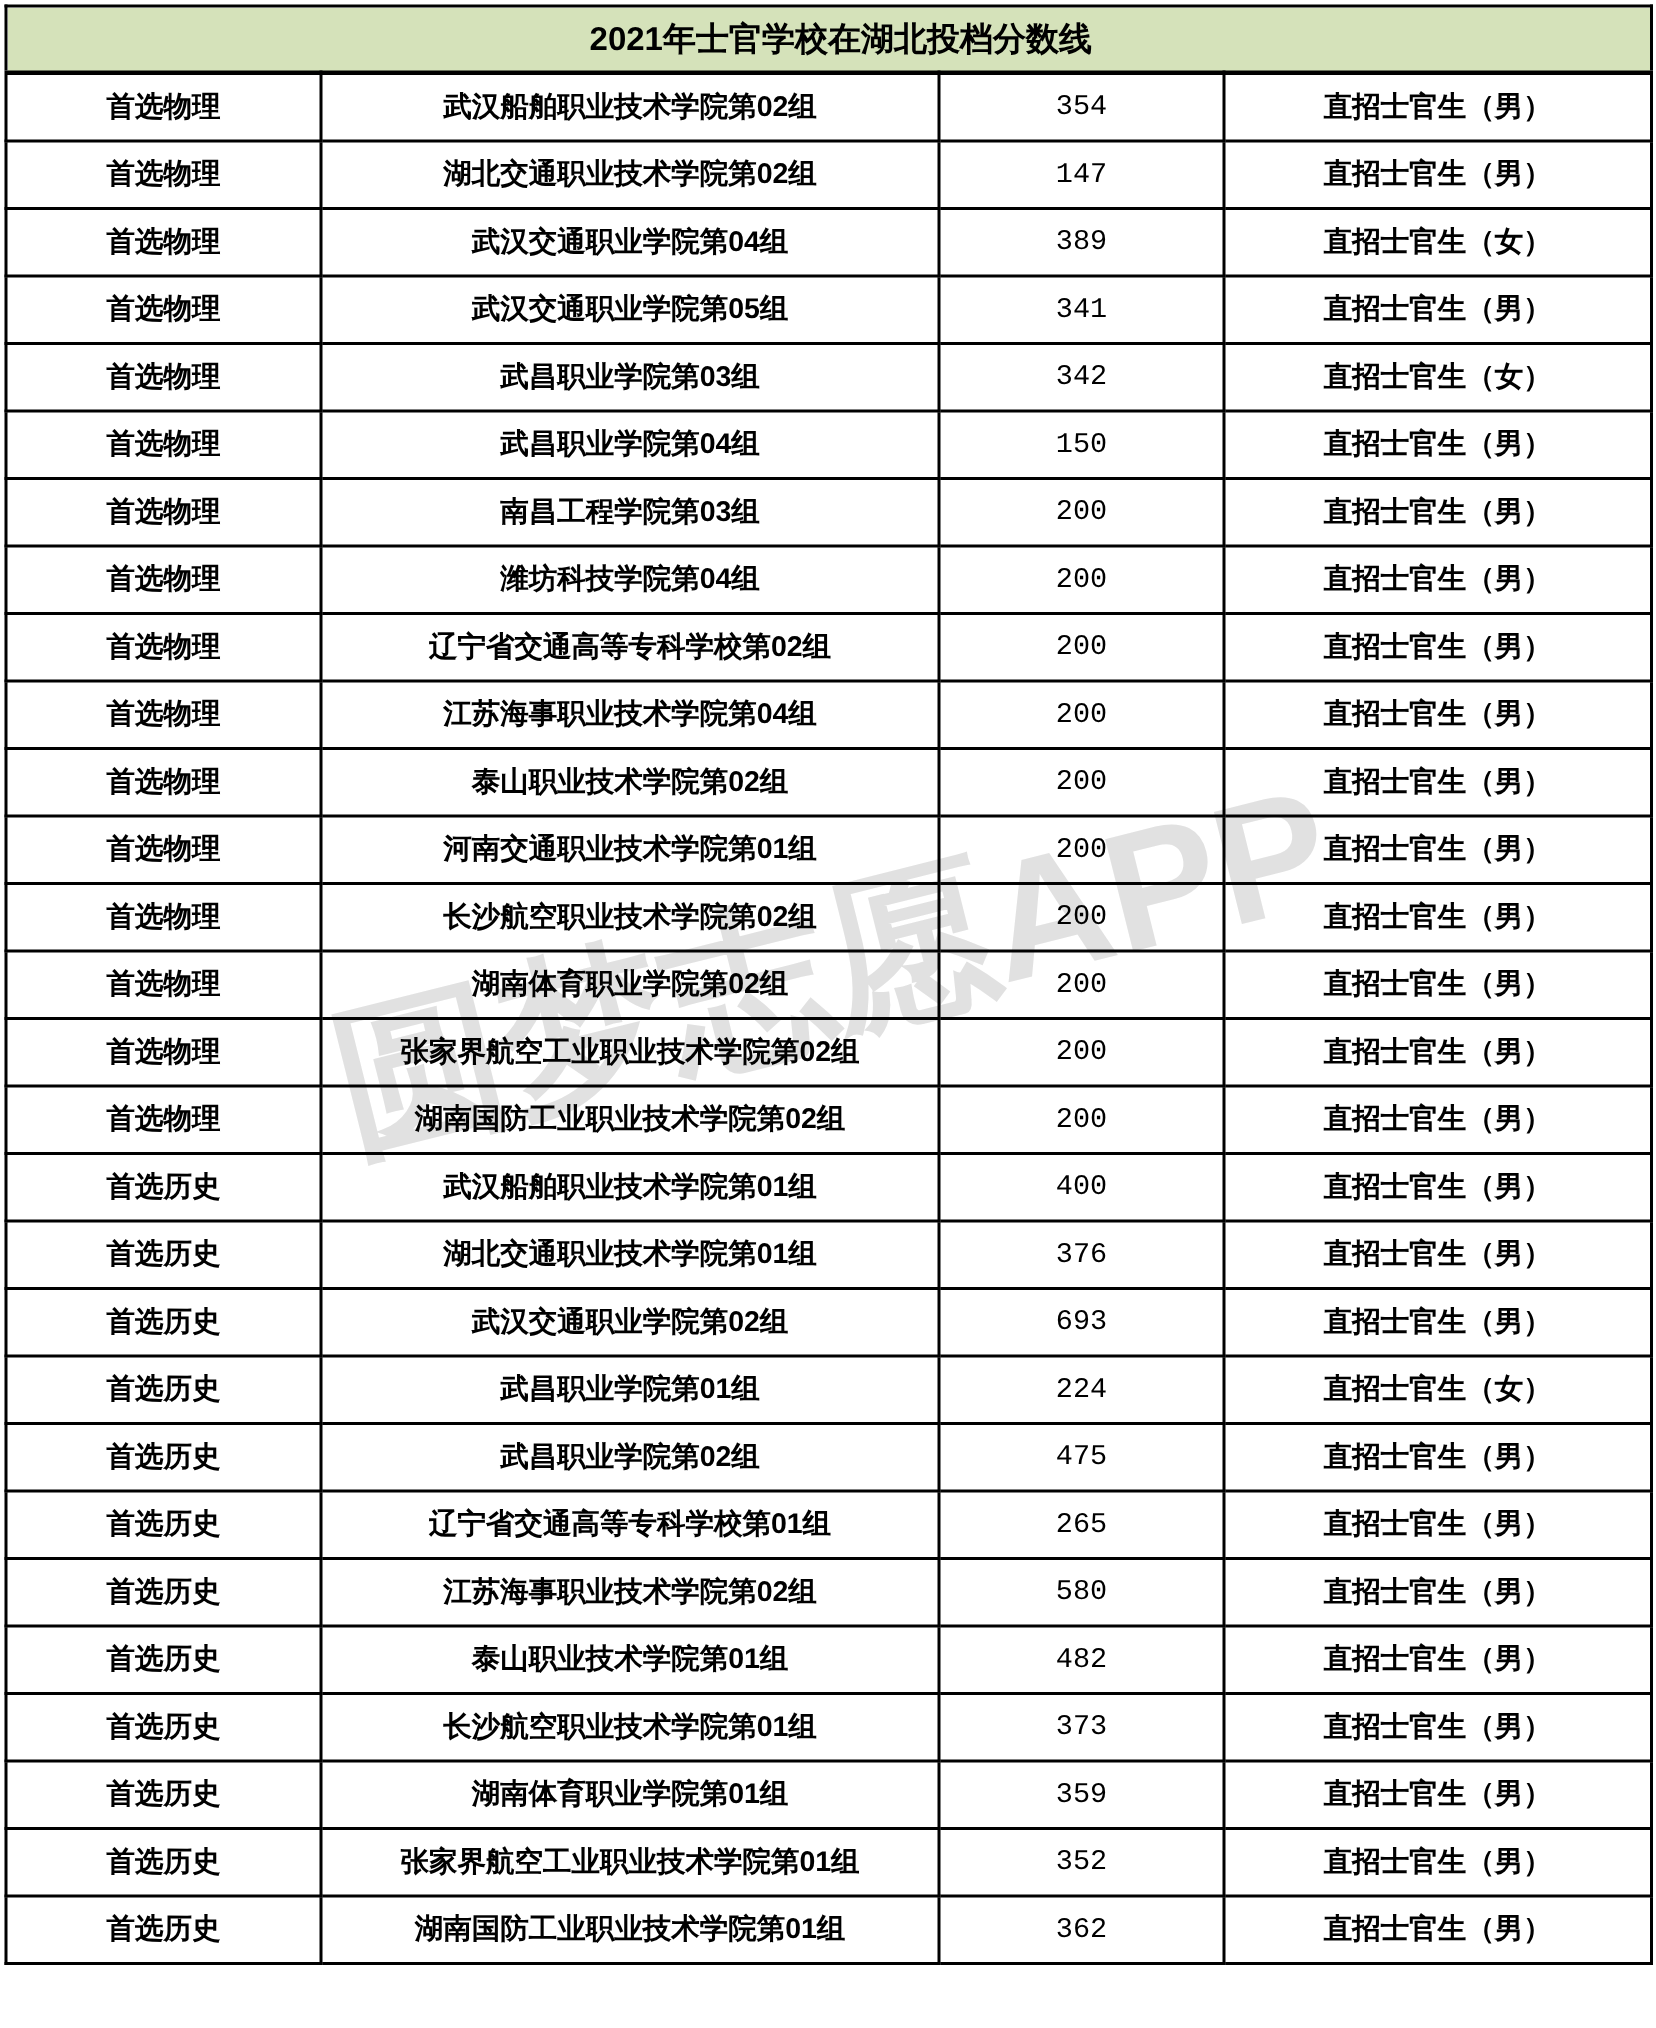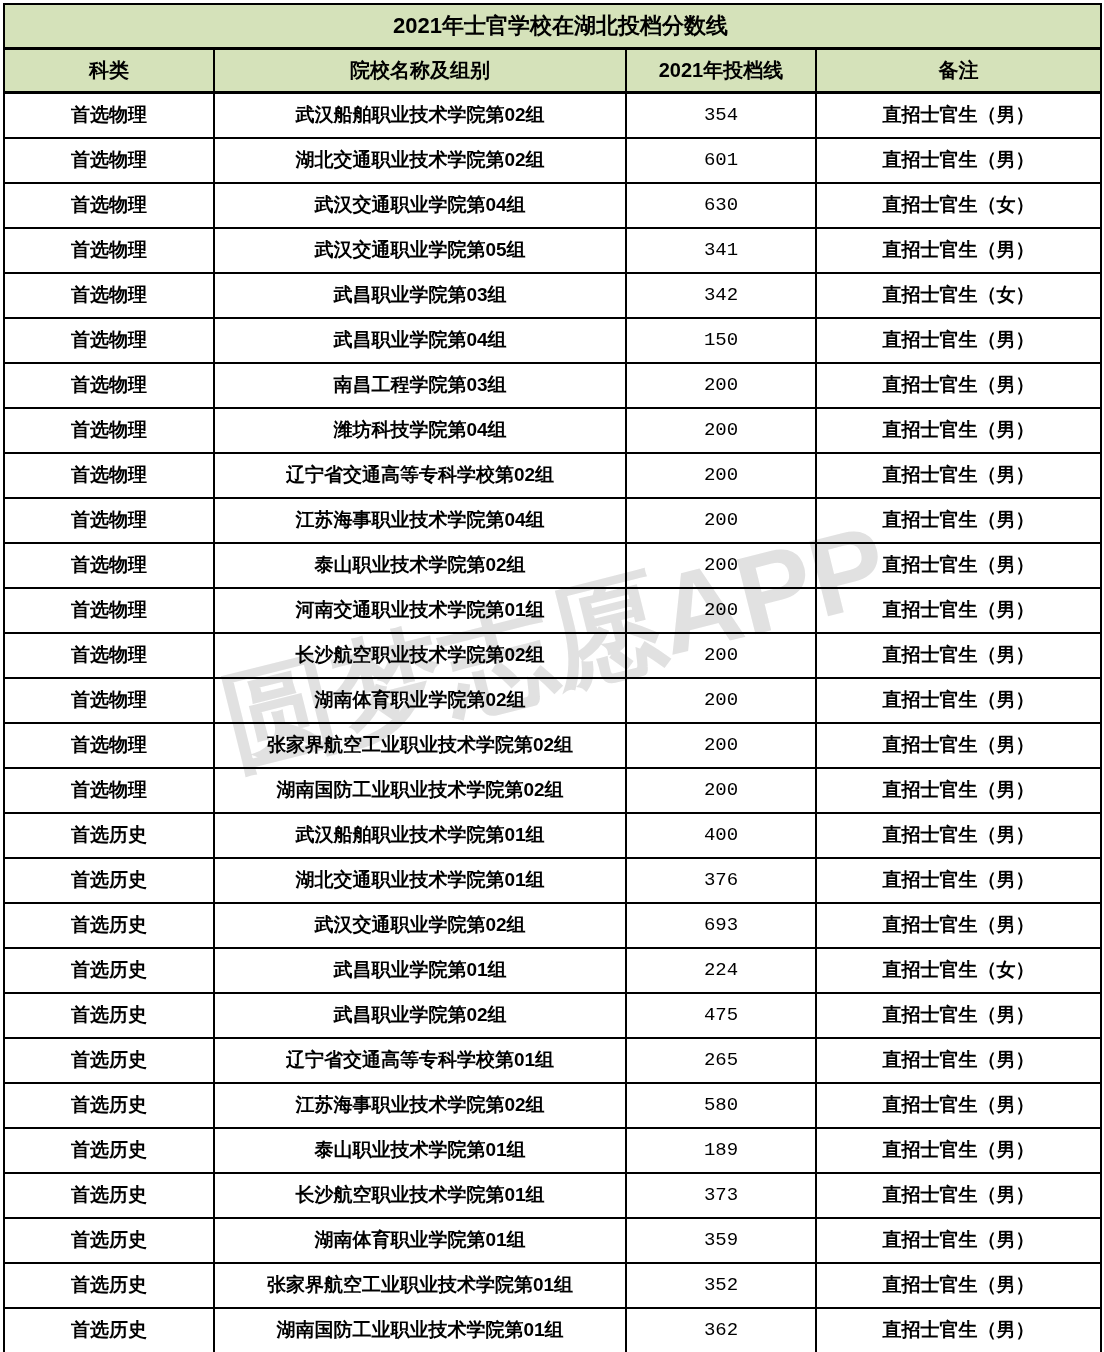--- a/index.html
+++ b/index.html
@@ -84,44 +84,38 @@
     <colgroup>
       <col class="c1">
         <col class="c2">
         <col class="c3">
         <col class="c4">
     </colgroup>
     <thead>
       <tr class="title-row">
         <th colspan="4">2021年士官学校在湖北投档分数线</th>
       </tr>
-      <tr class="header-row">
-        <th>科类</th>
-        <th>院校名称及组别</th>
-        <th>2021年投档线</th>
-        <th>备注</th>
-      </tr>
     </thead>
     <tbody id="table-body">
         <tr>
           <td class="category-cell">首选物理</td>
           <td class="school-cell">武汉船舶职业技术学院第02组</td>
           <td class="score-cell">354</td>
           <td class="remark-cell">直招士官生（男）</td>
         </tr>
         <tr>
           <td class="category-cell">首选物理</td>
           <td class="school-cell">湖北交通职业技术学院第02组</td>
-          <td class="score-cell">601</td>
+          <td class="score-cell">147</td>
           <td class="remark-cell">直招士官生（男）</td>
         </tr>
         <tr>
           <td class="category-cell">首选物理</td>
           <td class="school-cell">武汉交通职业学院第04组</td>
-          <td class="score-cell">630</td>
+          <td class="score-cell">389</td>
           <td class="remark-cell">直招士官生（女）</td>
         </tr>
         <tr>
           <td class="category-cell">首选物理</td>
           <td class="school-cell">武汉交通职业学院第05组</td>
           <td class="score-cell">341</td>
           <td class="remark-cell">直招士官生（男）</td>
         </tr>
         <tr>
           <td class="category-cell">首选物理</td>
@@ -233,21 +227,21 @@
         </tr>
         <tr>
           <td class="category-cell">首选历史</td>
           <td class="school-cell">江苏海事职业技术学院第02组</td>
           <td class="score-cell">580</td>
           <td class="remark-cell">直招士官生（男）</td>
         </tr>
         <tr>
           <td class="category-cell">首选历史</td>
           <td class="school-cell">泰山职业技术学院第01组</td>
-          <td class="score-cell">189</td>
+          <td class="score-cell">482</td>
           <td class="remark-cell">直招士官生（男）</td>
         </tr>
         <tr>
           <td class="category-cell">首选历史</td>
           <td class="school-cell">长沙航空职业技术学院第01组</td>
           <td class="score-cell">373</td>
           <td class="remark-cell">直招士官生（男）</td>
         </tr>
         <tr>
           <td class="category-cell">首选历史</td>

